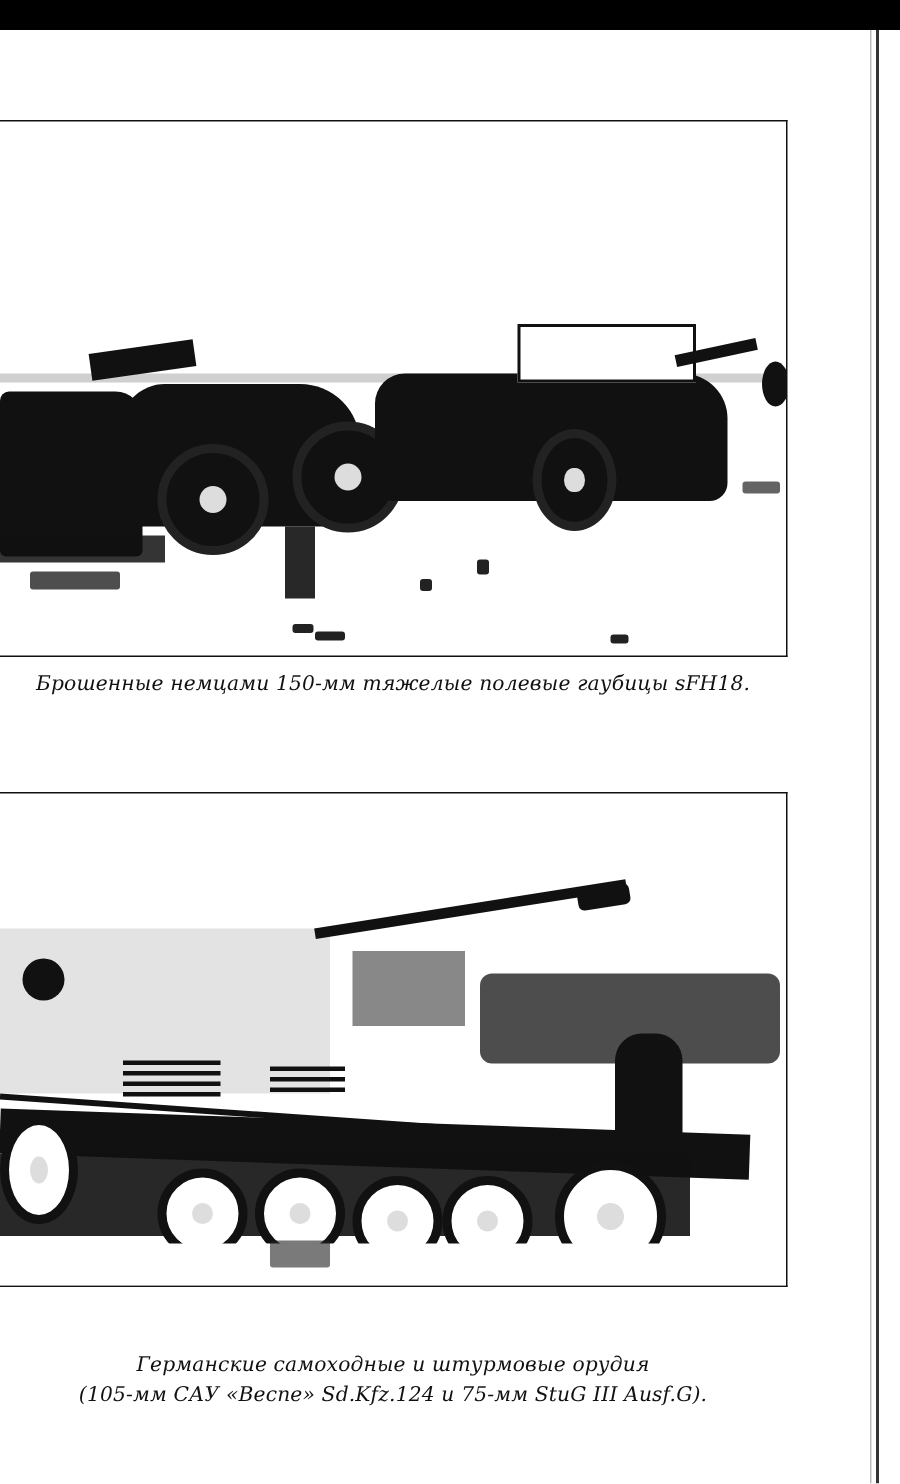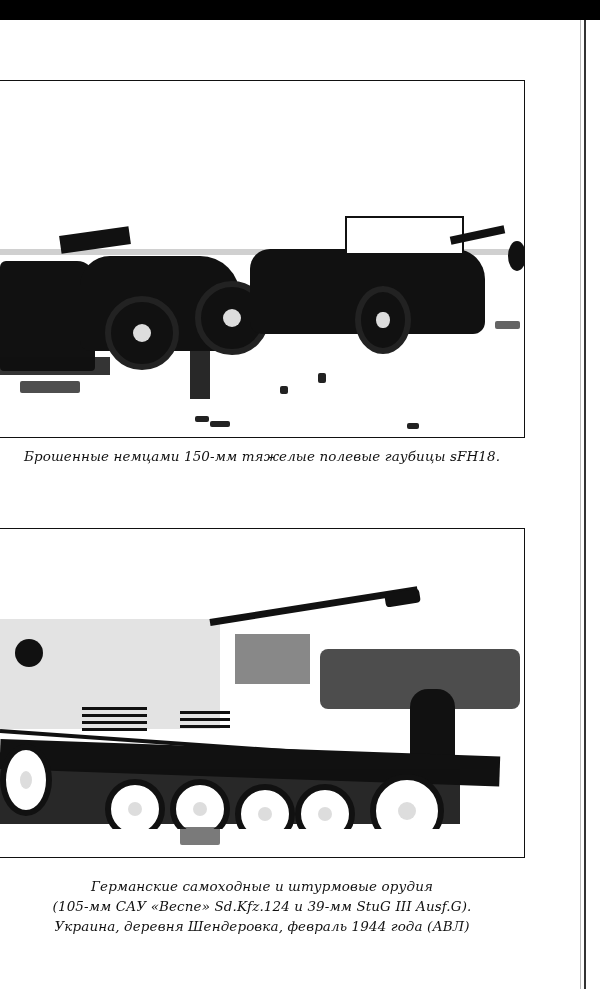--- a/index.html
+++ b/index.html
@@ -74,21 +74,21 @@
       position: absolute;
       left: 0;
       width: 524px;
       text-align: center;
       font-style: italic;
       font-size: 13.5px;
       line-height: 20px;
       letter-spacing: 0.1px;
     }
     #caption1 { top: 446px; }
-    #caption2 { top: 876px; text-align: center; }
+    #caption2 { top: 900px; text-align: center; }
     .caption-line { display: block; }
     .vent {
       position: absolute;
       height: 3px;
       background: #111;
     }
   </style>
 </head>
 <body>
 
@@ -159,15 +159,14 @@
   <div class="wheel" style="left:235px;top:255px;width:48px;height:48px;background:#fff;border-color:#111"></div>
   <div class="wheel" style="left:295px;top:255px;width:48px;height:48px;background:#fff;border-color:#111"></div>
   <div class="wheel" style="left:370px;top:245px;width:62px;height:62px;background:#fff;border-color:#111"></div>
 
   <div class="shape" style="left:0;top:300px;width:524px;height:28px;background:#fff"></div>
   <div class="speck" style="left:180px;top:298px;width:40px;height:18px;opacity:.6"></div>
 </div>
 
 <div class="caption" id="caption2">
   <span class="caption-line">Германские самоходные и штурмовые орудия</span>
-  <span class="caption-line">(105-мм САУ «Веспе» Sd.Kfz.124 и 39-мм StuG III Ausf.G).</span>
-  <span class="caption-line">Украина, деревня Шендеровка, февраль 1944 года (АВЛ)</span>
+  <span class="caption-line">(105-мм САУ «Веспе» Sd.Kfz.124 и 75-мм StuG III Ausf.G).</span>
 </div>
 
 </body></html>

